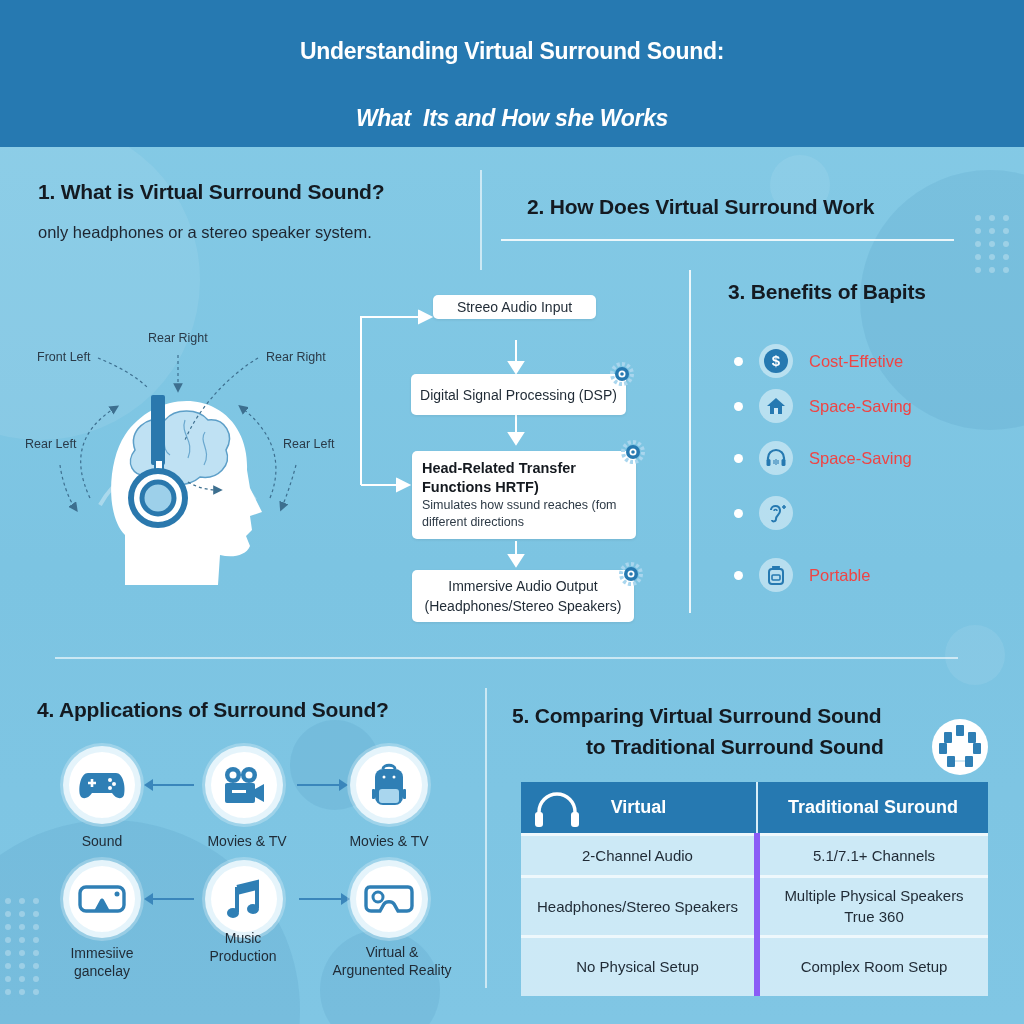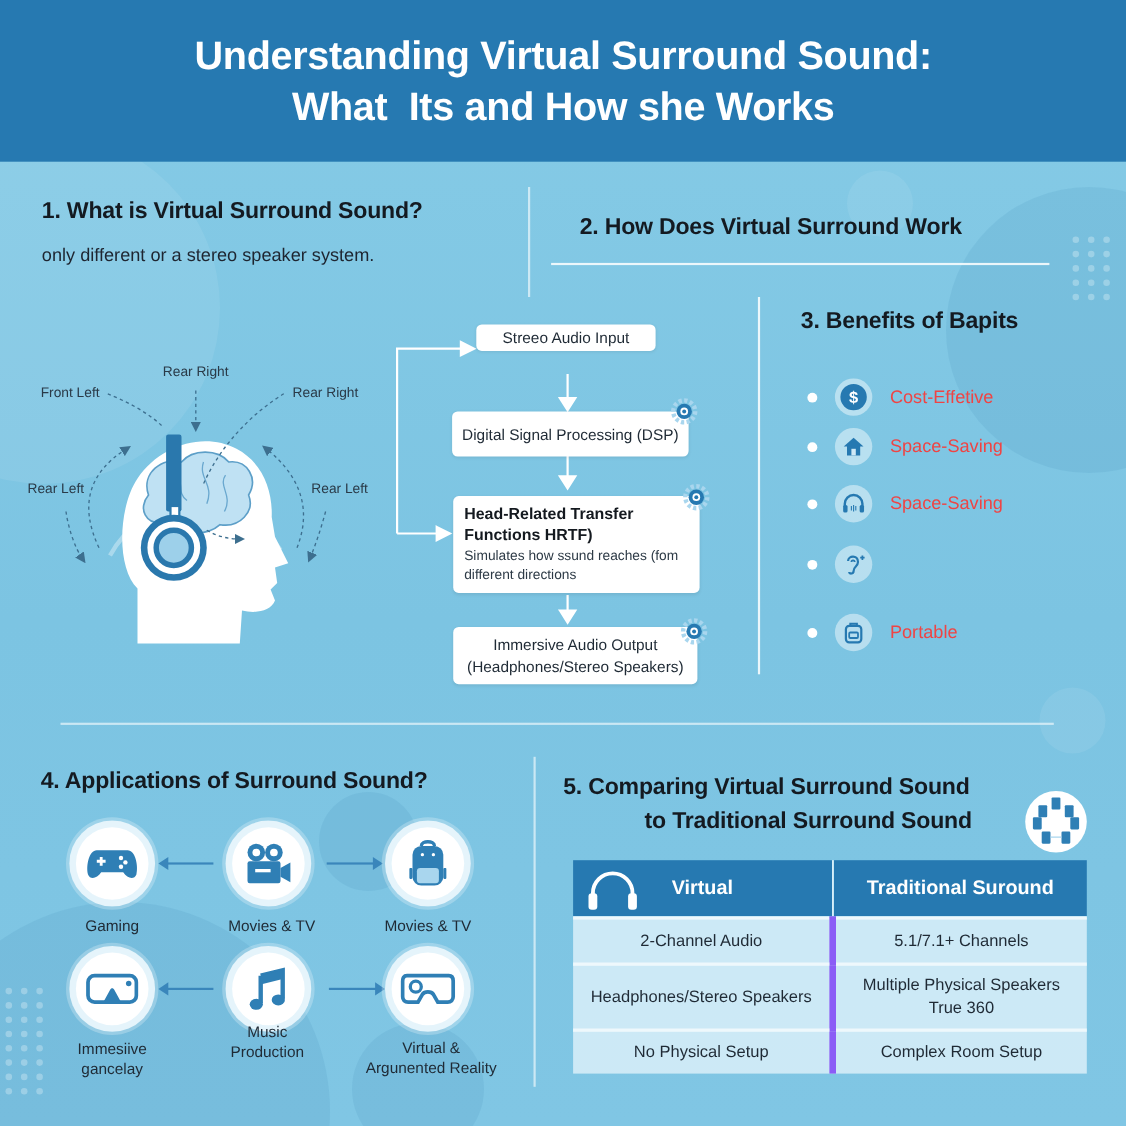--- a/index.html
+++ b/index.html
@@ -15,23 +15,23 @@
   .dots { position: absolute; display: grid; grid-template-columns: repeat(3, 6px); gap: 7px 8px; pointer-events: none; }
   .dots span { width: 6px; height: 6px; border-radius: 50%; background: rgba(255,255,255,0.28); display: block; }
 
   
   .header {
     position: absolute; left: 0; top: 0; width: 1024px; height: 147px;
     background: #2679b1;
     display: flex; flex-direction: column; align-items: center; justify-content: center;
   }
   .header .t1, .header .t2 {
-    color: #fff; font-weight: bold; font-size: 36px; line-height: 46px; letter-spacing: -0.3px;
-  }
-  .header .t2 { white-space: pre; }
+    color: #fff; font-weight: bold; font-size: 23px; line-height: 46px; letter-spacing: -0.3px; margin-top: 21px;
+  }
+  .header .t2 { white-space: pre; font-style: italic; }
 
   .sec-title { position: absolute; font-weight: bold; font-size: 21px; color: #141a21; letter-spacing: -0.2px; }
   .body-text { position: absolute; font-size: 16.5px; color: #1e2530; line-height: 23px; }
 
   .divider-h { position: absolute; height: 2px; background: rgba(255,255,255,0.85); }
   .divider-v { position: absolute; width: 2px; background: rgba(255,255,255,0.85); }
 
   
   .dir-label { position: absolute; font-size: 12.5px; color: #2a3a48; }
 
@@ -71,21 +71,21 @@
     border-right: 2px solid #d8eef8; text-align: center;
   }
   .cmp-table th:last-child { border-right: none; }
   .cmp-table td {
     background: rgba(215,238,248,0.88); font-size: 15px; color: #1f2a35; text-align: center; line-height: 21px;
     border-right: 6px solid #8b5cf6; border-top: 3px solid #eef8fc;
   }
   .cmp-table td:last-child { border-right: none; }
   .cmp-table tr.r1 td { height: 42px; }
   .cmp-table tr.r2 td { height: 60px; }
-  .cmp-table tr.r3 td { height: 40px; }
+  .cmp-table tr.r3 td { height: 60px; }
 </style>
 </head>
 <body>
 
 <div class="bg-circle" style="left:-120px;top:120px;width:320px;height:320px;"></div>
 <div class="bg-circle dark" style="left:860px;top:170px;width:260px;height:260px;"></div>
 <div class="bg-circle" style="left:770px;top:155px;width:60px;height:60px;"></div>
 <div class="bg-circle dark" style="left:-80px;top:820px;width:380px;height:380px;"></div>
 <div class="bg-circle dark" style="left:290px;top:720px;width:90px;height:90px;"></div>
 <div class="bg-circle dark" style="left:320px;top:930px;width:120px;height:120px;"></div>
@@ -164,21 +164,21 @@
     <span></span>
 </div>
 
 <div class="header">
   <div class="t1">Understanding Virtual Surround Sound:</div>
   <div class="t2">What  Its and How she Works</div>
 </div>
 
 <div class="sec-title" style="left:38px;top:180px;">1. What is Virtual Surround Sound?</div>
 <div class="body-text" style="left:38px;top:221px;">
-  <div>only different or a stereo speaker system.</div>
+  <div>only headphones or a stereo speaker system.</div>
 </div>
 
 <svg style="position:absolute;left:0;top:320px;" width="360" height="270" viewBox="0 0 360 270">
   <defs>
     <marker id="ah" markerWidth="8" markerHeight="8" refX="4" refY="4" orient="auto">
       <path d="M0,0 L8,4 L0,8 Z" fill="#3d6f8f"></path>
     </marker>
   </defs>
 
   <path d="M100,185 A90,90 0 0 1 255,180" fill="none" stroke="rgba(255,255,255,0.35)" stroke-width="4"></path>
@@ -361,21 +361,21 @@
   <svg width="34" height="44" viewBox="0 0 34 44">
       <path d="M11,6 C11,1 23,1 23,6" fill="none" stroke="#2f7fb5" stroke-width="3"></path>
       <rect x="3" y="6" width="28" height="36" rx="8" fill="#2f7fb5"></rect>
       <rect x="7" y="26" width="20" height="14" rx="3" fill="#a9d6ee"></rect>
       <circle cx="12" cy="14" r="1.5" fill="#fff"></circle>
       <circle cx="22" cy="14" r="1.5" fill="#fff"></circle>
       <rect x="0" y="26" width="3" height="10" rx="1" fill="#2f7fb5"></rect>
       <rect x="31" y="26" width="3" height="10" rx="1" fill="#2f7fb5"></rect>
     </svg>
 </div>
-<div class="app-label" style="left:22px;top:832px;">Gaming</div>
+<div class="app-label" style="left:22px;top:832px;">Sound</div>
 <div class="app-label" style="left:167px;top:832px;">Movies &amp; TV</div>
 <div class="app-label" style="left:309px;top:832px;">Movies &amp; TV</div>
 
 <div class="app-circle" style="left:63px;top:860px;">
   <svg width="48" height="30" viewBox="0 0 48 30">
       <rect x="2" y="3" width="44" height="24" rx="6" fill="#fff" stroke="#2f7fb5" stroke-width="3.4"></rect>
       <path d="M16,27 L22,16 C23,14 25,14 26,16 L32,27 Z" fill="#2f7fb5"></path>
       <circle cx="39" cy="10" r="2.5" fill="#2f7fb5"></circle>
     </svg>
 </div>

